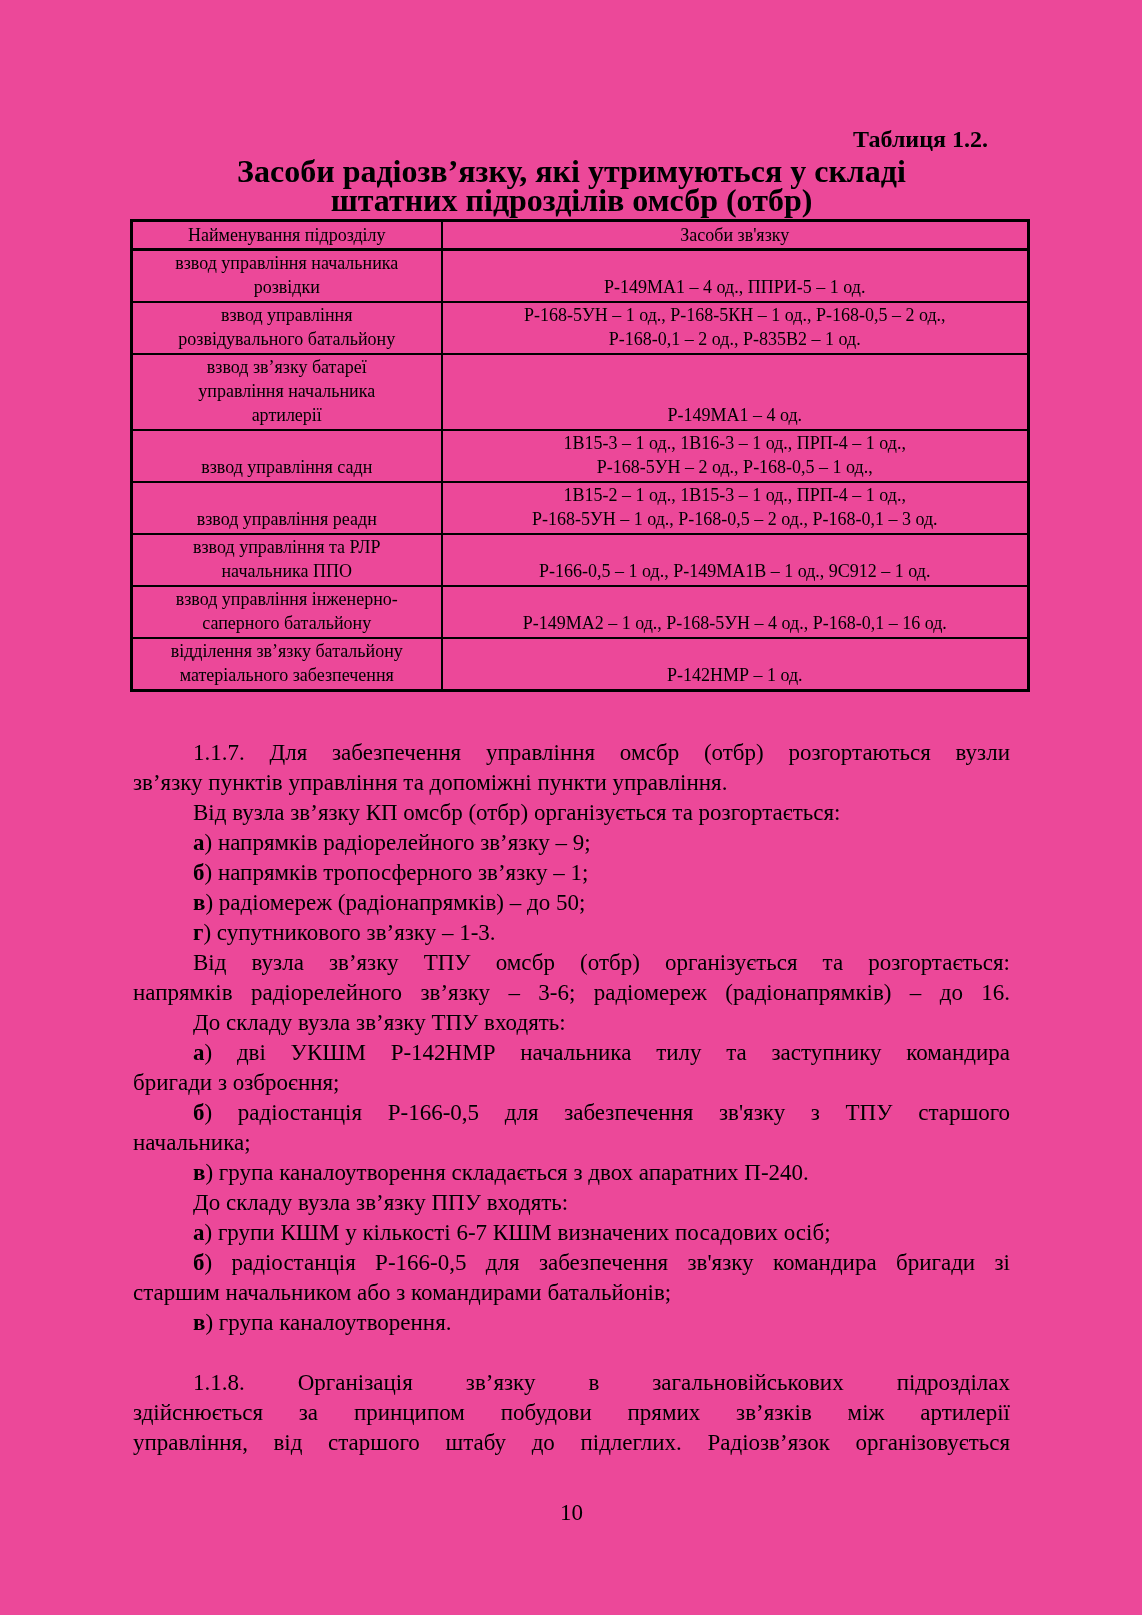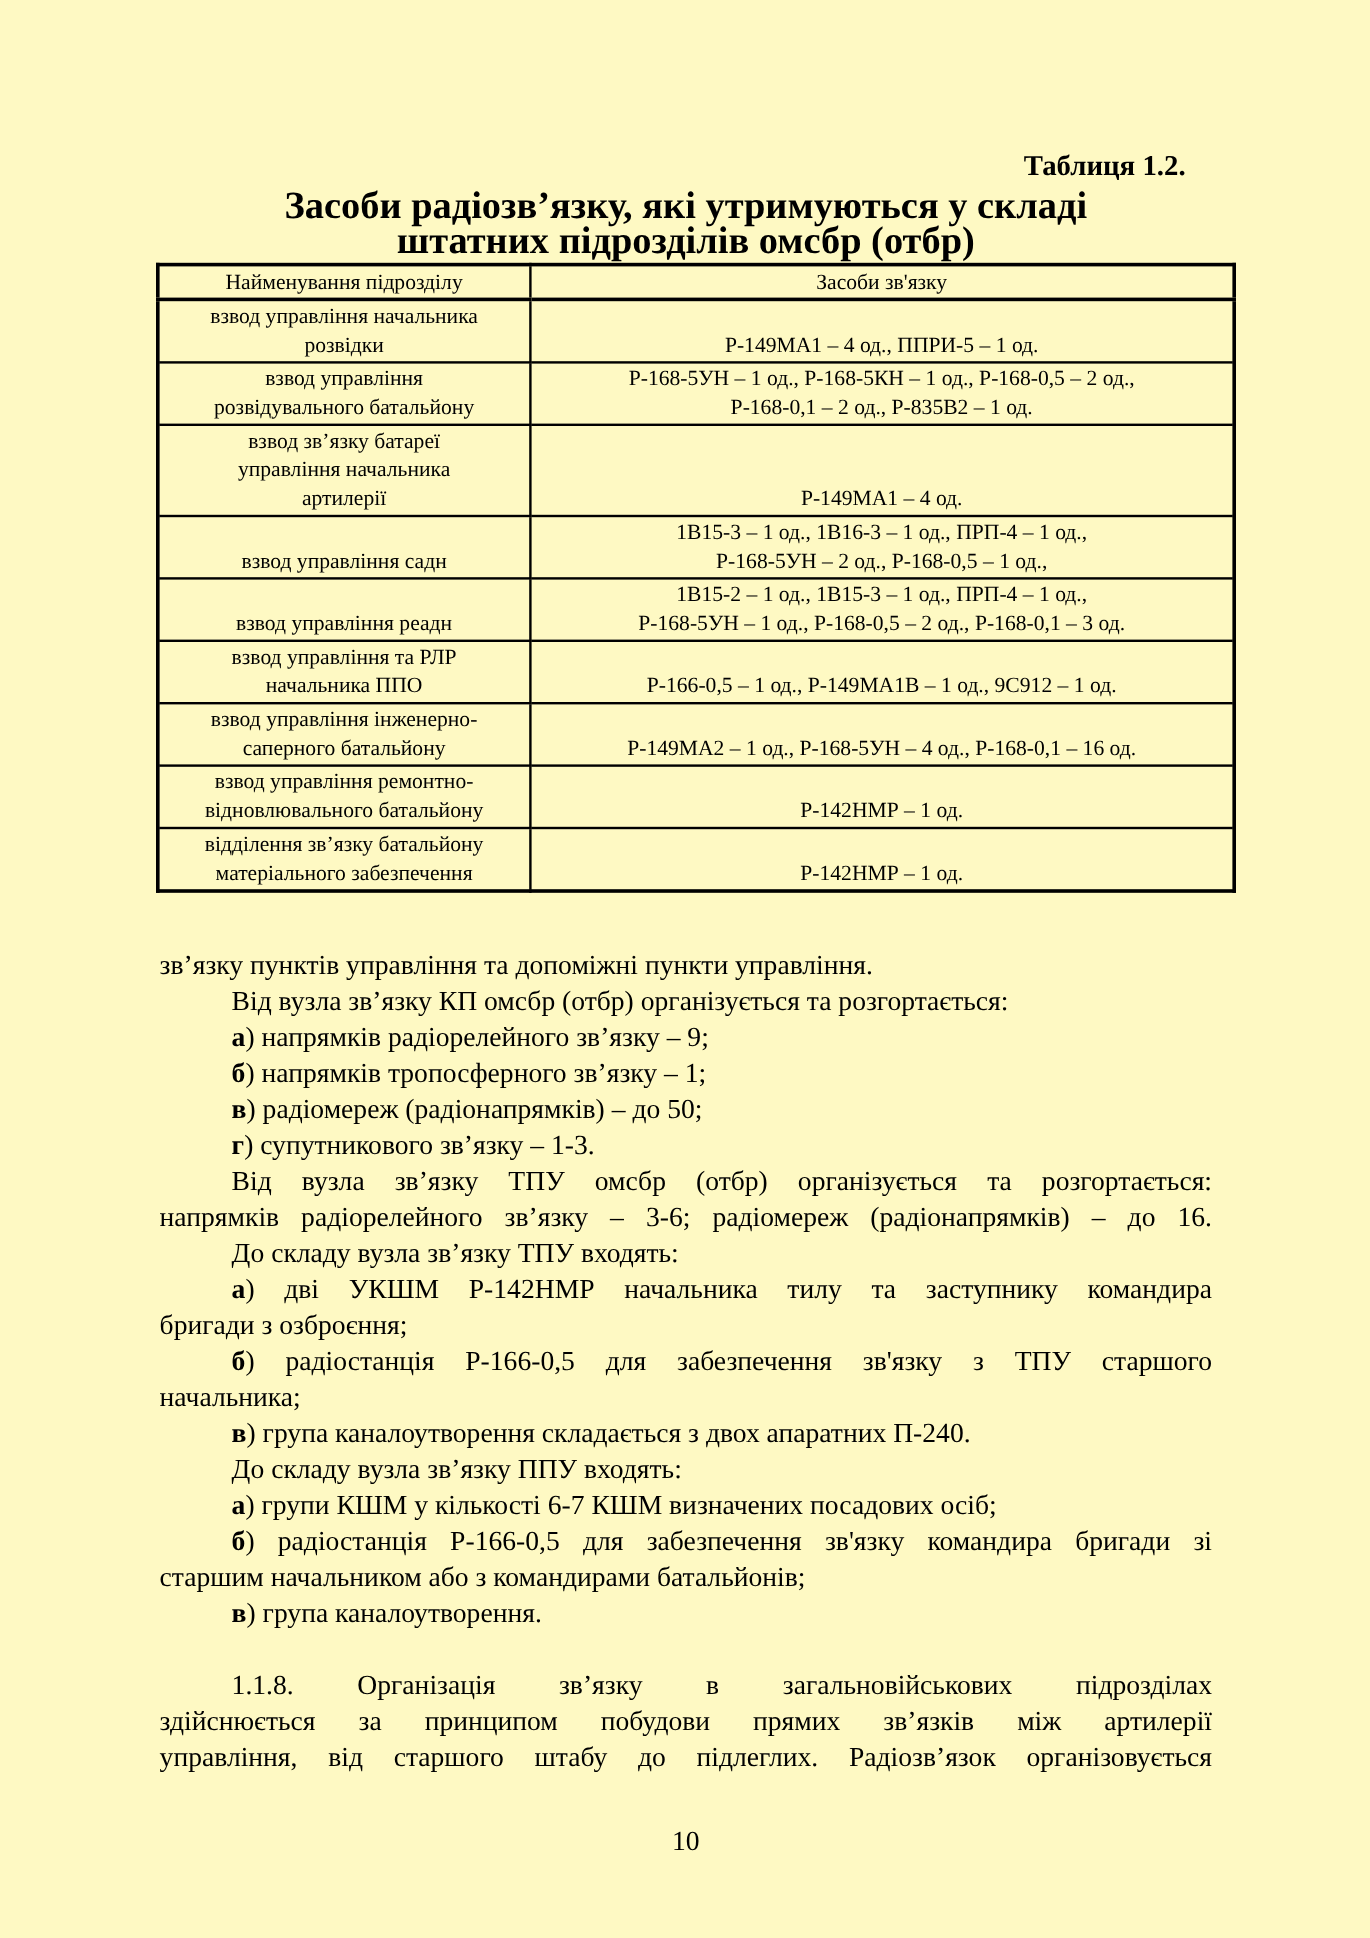--- a/index.html
+++ b/index.html
@@ -1,21 +1,21 @@
 <!DOCTYPE html>
 <html lang="uk"><head>
 <meta charset="utf-8">
 <style>
   html,body { margin:0; padding:0; background:#e8e8e8; }
   .page {
     position: relative;
     width: 1142px;
     height: 1615px;
     margin: 0 auto;
-    background: #fef9c3;
+    background: #ec4899;
     color: #000000;
     font-family: "Liberation Serif", "DejaVu Serif", serif;
     overflow: hidden;
     box-sizing: border-box;
     padding-top: 126px;
   }
   .content {
     margin-left: 133px;
     width: 877px;
   }
@@ -133,34 +133,30 @@
             <td>взвод управління та РЛР
 начальника ППО</td>
             <td>Р-166-0,5 – 1 од., Р-149МА1В – 1 од., 9С912 – 1 од.</td>
           </tr>
           <tr>
             <td>взвод управління інженерно-
 саперного батальйону</td>
             <td>Р-149МА2 – 1 од., Р-168-5УН – 4 од., Р-168-0,1 – 16 од.</td>
           </tr>
           <tr>
-            <td>взвод управління ремонтно-
-відновлювального батальйону</td>
-            <td>Р-142НМР – 1 од.</td>
-          </tr>
-          <tr>
             <td>відділення зв’язку батальйону
 матеріального забезпечення</td>
             <td>Р-142НМР – 1 од.</td>
           </tr>
         </tbody>
     </table>
 
     <div class="body-text" id="paragraphs">
         <div class="para">
+          <div class="blk first s">1.1.7. Для забезпечення управління омсбр (отбр) розгортаються вузли</div>
           <div class="blk">зв’язку пунктів управління та допоміжні пункти управління.</div>
         </div>
         <div class="para">
           <div class="blk first">Від вузла зв’язку КП омсбр (отбр) організується та розгортається:</div>
         </div>
         <div class="para">
           <div class="blk first"><b>а</b>) напрямків радіорелейного зв’язку – 9;</div>
         </div>
         <div class="para">
           <div class="blk first"><b>б</b>) напрямків тропосферного зв’язку – 1;</div>

